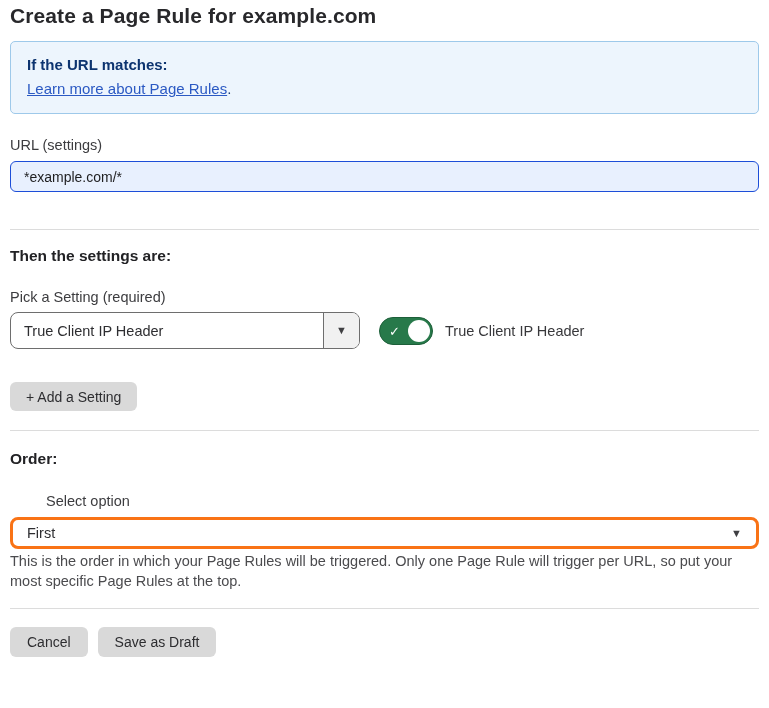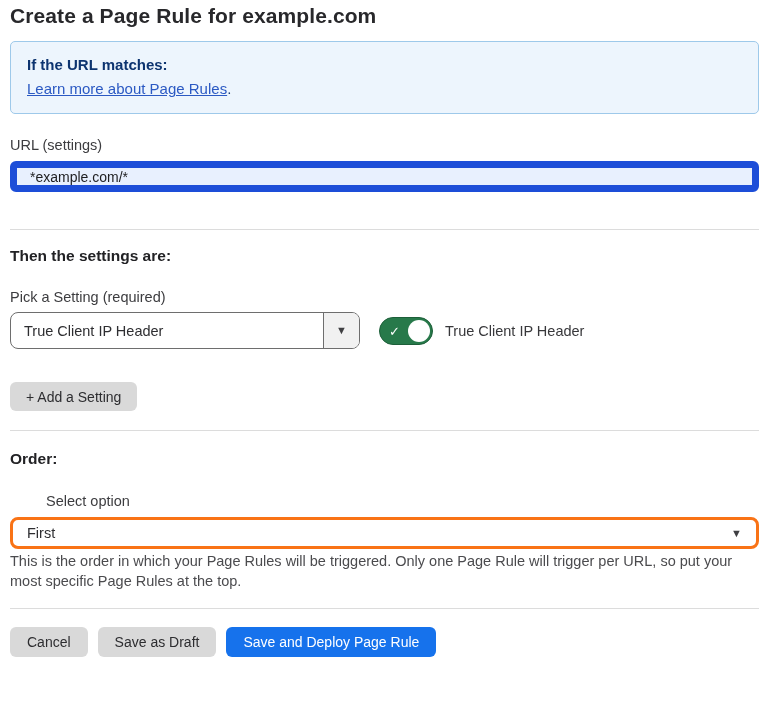--- a/index.html
+++ b/index.html
@@ -53,21 +53,21 @@
     display: block;
   }
 
   .url-label { margin-top: 23px; }
 
   .url-input {
     margin-top: 8px;
     width: 100%;
     height: 31px;
     background: #e8f0fe;
-    border: 7px solid #1d4ed8;
+    border: 1px solid #1d4ed8;
     border-radius: 6px;
     padding: 0 13px;
     font-size: 14px;
     color: #1e1e20;
     font-family: "Liberation Sans", "DejaVu Sans", sans-serif;
     outline: none;
   }
 
   .divider {
     border: none;
@@ -292,17 +292,16 @@
   <span class="caret-glyph">▼</span>
 </div>
 
 <div class="order-help">This is the order in which your Page Rules will be triggered. Only one Page Rule will trigger per URL, so put your most specific Page Rules at the top.</div>
 
 <hr class="divider divider-3">
 
 <div class="actions-row">
   <button class="btn btn-gray">Cancel</button>
   <button class="btn btn-gray">Save as Draft</button>
-  <button class="btn btn-primary">Save and Deploy Page Rule</button>
 </div>
 
 
 
 
 </body></html>

